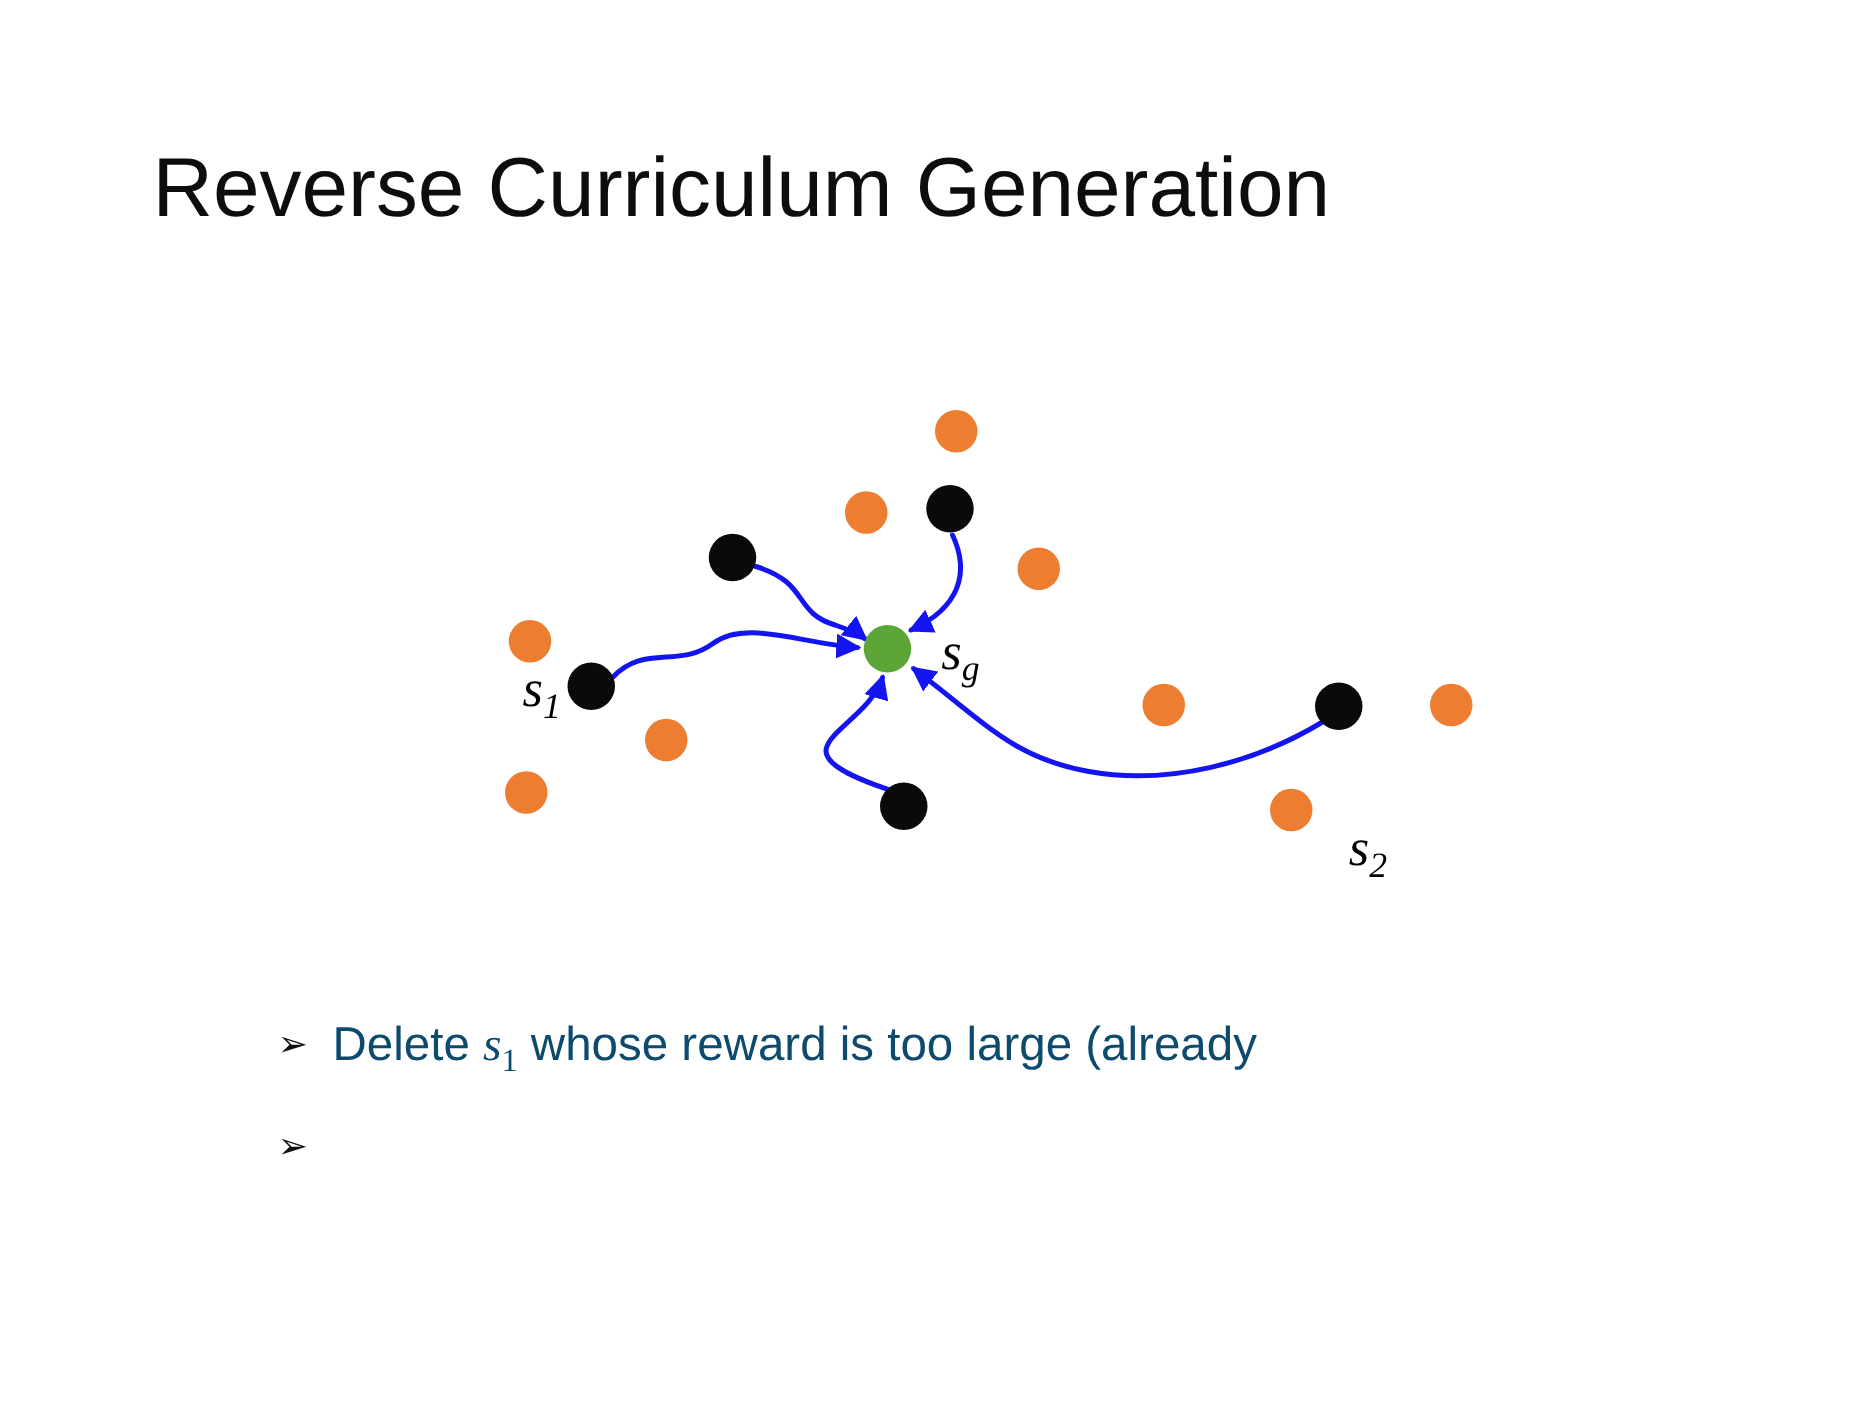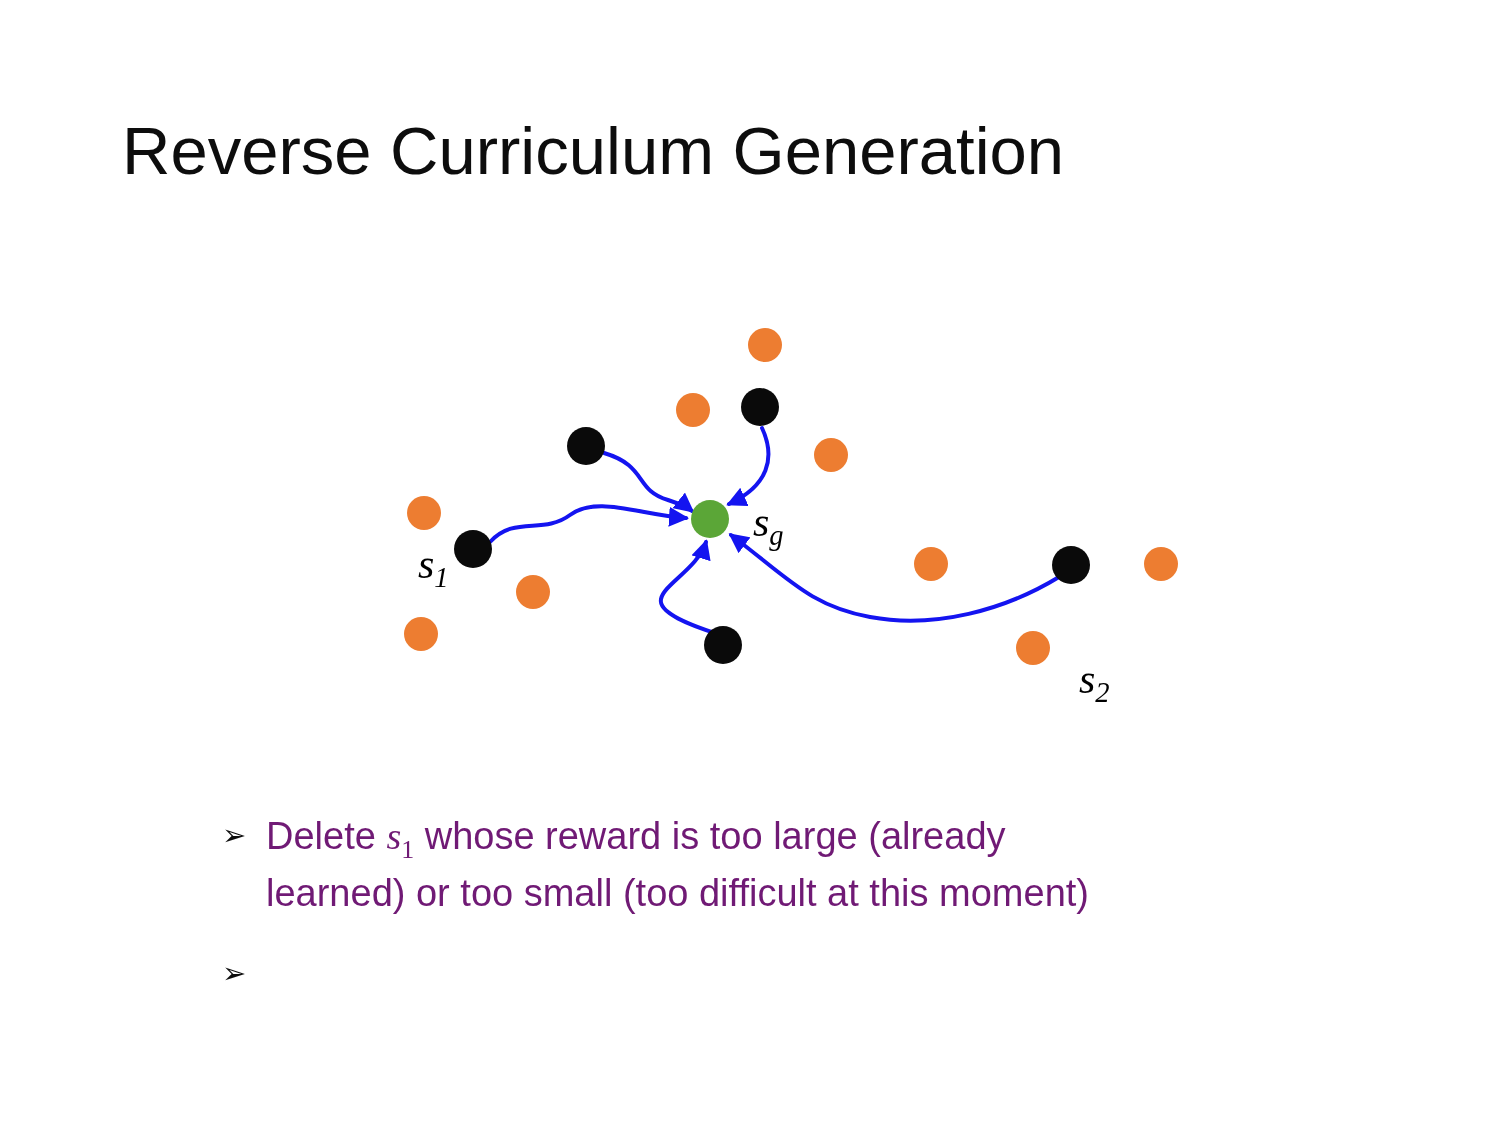--- a/index.html
+++ b/index.html
@@ -47,21 +47,21 @@
   .bullet-marker {
     flex: 0 0 44px;
     font-size: 29px;
     padding-top: 10px;
     font-family: "DejaVu Sans", sans-serif;
     color: #0d0d0d;
   }
   .bullet-text {
     font-size: 38px;
     line-height: 1.5;
-    color: #701a75;
+    color: #0c4a6e;
   }
   .math {
     font-family: "Liberation Serif", "DejaVu Serif", serif;
     font-style: italic;
   }
   .math sub { font-size: 0.68em; line-height: 0; font-style: normal; font-family: "Liberation Serif", serif; }
 </style>
 </head>
 <body>
 
@@ -95,32 +95,31 @@
           <circle cx="1033" cy="648" r="17" fill="#ED7D31"></circle>
           <circle cx="760" cy="407" r="19" fill="#0a0a0a"></circle>
           <circle cx="586" cy="446" r="19" fill="#0a0a0a"></circle>
           <circle cx="473" cy="549" r="19" fill="#0a0a0a"></circle>
           <circle cx="723" cy="645" r="19" fill="#0a0a0a"></circle>
           <circle cx="1071" cy="565" r="19" fill="#0a0a0a"></circle>
           <circle cx="710" cy="519" r="19" fill="#5BA637"></circle>
         </g>
     </svg>
     <div id="diagram-labels" class="diagram-labels">
-        <span class="state-label" style="left: 418px; top: 540px;">s<sub>1</sub></span>
+        <span class="state-label" style="left: 418px; top: 528px;">s<sub>1</sub></span>
         <span class="state-label" style="left: 753px; top: 498px;">s<sub>g</sub></span>
         <span class="state-label" style="left: 1079px; top: 655px;">s<sub>2</sub></span>
       </div>
   </div>
 
   <div id="bullets" class="bullets">
       <div class="bullet">
         <span class="bullet-marker">➢</span>
         <div class="bullet-text">
           <div class="bullet-line">Delete <span class="math">s<sub>1</sub></span> whose reward is too large (already</div>
-          <div class="bullet-line">learned) or too small (too difficult at this moment)</div>
         </div>
       </div>
       <div class="bullet">
         <span class="bullet-marker">➢</span>
       </div>
     </div>
 
 </div>
 
 </body></html>

